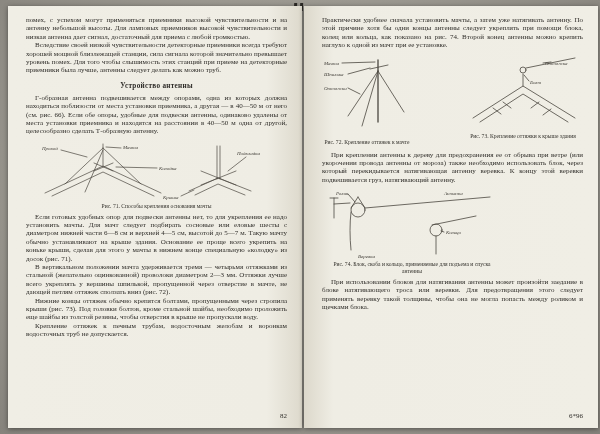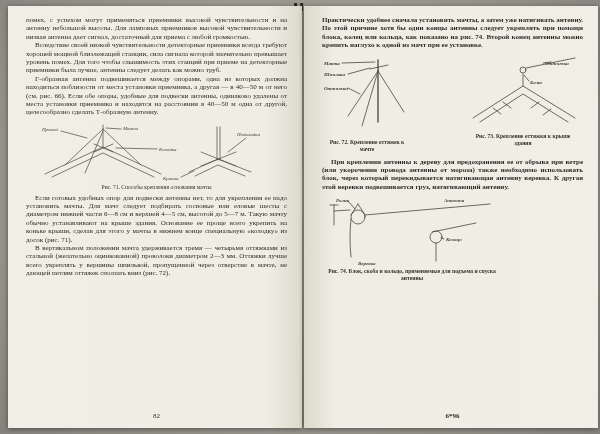--- a/index.html
+++ b/index.html
@@ -13,58 +13,59 @@
   }
   .bind-mark {
     position:absolute; top:3px; width:2.5px; height:8px;
     background:#2c2a26; transform:rotate(3deg);
   }
   .page {
     position:absolute; top:6px; width:294px; height:422px;
     box-shadow:0 1px 5px rgba(0,0,0,.45);
   }
   .page.left  { left:8px;  background:linear-gradient(90deg,#f0eee5 0%, #efede4 88%, #ddd9cc 100%); }
-  .page.right { left:304px; background:linear-gradient(90deg,#dcd8cb 0%, #efede4 10%, #f0eee5 100%);font-weight:bold; }
+  .page.right { left:304px; background:linear-gradient(90deg,#dcd8cb 0%, #efede4 10%, #f0eee5 100%); }
   .content { position:relative; padding:10px 15px 0 18px; }
   p.body {
     font-size:7px; line-height:1.2; text-align:justify;
     text-indent:9px; hyphens:auto;
   }
   p.body.noindent { text-indent:0; }
   h3.section {
     text-align:center; font-size:7.2px; font-weight:bold;
     letter-spacing:.3px; margin:7px 0 4px;
   }
   figure { margin:4px 0 3px; text-align:center; }
   .caption {
     font-size:5.6px; line-height:1.25; text-align:center;
     margin:1px auto 2px; color:#34322d;
   }
   .fig-row { display:flex; justify-content:space-between; align-items:flex-start; margin:4px 0 3px; }
   .fig-block { text-align:center; }
   .fig-label text { font-family:"Liberation Serif", serif; font-style:italic; font-size:5px; fill:#3f3c36; }
   .footer {
     position:absolute; bottom:8px; left:18px; right:15px;
-    font-size:7px; display:flex; justify-content:center;
+    font-size:7px; display:flex; justify-content:flex-end;
   }
   svg { display:block; margin:0 auto; }
   .fig74-wrap { margin:4px 0 3px 2px; width:176px; text-align:center; }
 </style>
 </head>
 <body>
 
 <div class="bind-mark" style="left:294px"></div>
 <div class="bind-mark" style="left:300px"></div>
 
 <div class="page left">
   <div class="content">
 
     <p class="body noindent">помех, с успехом могут применяться приемники высокой чувствительности и на антенну небольшой высоты. Для ламповых приемников высокой чувствительности и низкая антенна дает сигнал, достаточный для приема с любой громкостью.</p>
     <p class="body">Вследствие своей низкой чувствительности детекторные приемники всегда требуют хорошей мощной близлежащей станции, сила сигнала которой значительно превышает уровень помех. Для того чтобы слышимость этих станций при приеме на детекторные приемники была лучше, антенны следует делать как можно труб.</p>
 
+    <h3 class="section">Устройство антенны</h3>
 
     <p class="body">Г-образная антенна подвешивается между опорами, одна из которых должна находиться поблизости от места установки приемника, а другая — в 40—50 м от него (см. рис. 66). Если обе опоры, удобные для подвески антенны, одинаково удалены от места установки приемника и находятся на расстоянии в 40—50 м одна от другой, целесообразно сделать Т-образную антенну.</p>
 
     <figure>
       <svg width="236" height="62" viewBox="0 0 236 62">
         <g stroke="#4a463f" stroke-width="0.7" fill="none" stroke-linecap="round">
 
           <path d="M6 53 L64 26 L122 53"></path>
           <path d="M13 56 L64 32 L115 56"></path>
           <line x1="64" y1="26" x2="64" y2="4"></line>
@@ -93,20 +94,22 @@
           <text x="120" y="30">Колодка</text>
           <text x="198" y="15">Подкладка</text>
           <text x="124" y="59">Крыша</text>
         </g>
       </svg>
       <figcaption class="caption" style="width:170px">Рис. 71. Способы крепления основания мачты</figcaption>
     </figure>
 
     <p class="body">Если готовых удобных опор для подвески антенны нет, то для укрепления ее надо установить мачты. Для мачт следует подбирать сосновые или еловые шесты с диаметром нижней части 6—8 см и верхней 4—5 см, высотой до 5—7 м. Такую мачту обычно устанавливают на крыше здания. Основание ее проще всего укрепить на коньке крыши, сделав для этого у мачты в нижнем конце специальную «колодку» из досок (рис. 71).</p>
     <p class="body">В вертикальном положении мачта удерживается тремя — четырьмя оттяжками из стальной (желательно оцинкованной) проволоки диаметром 2—3 мм. Оттяжки лучше всего укреплять у вершины шпилькой, пропущенной через отверстие в мачте, не дающей петлям оттяжек сползать вниз (рис. 72).</p>
+    <p class="body">Нижние концы оттяжек обычно крепятся болтами, пропущенными через стропила крыши (рис. 73). Под головки болтов, кроме стальной шайбы, необходимо проложить еще шайбы из толстой резины, чтобы отверстия в крыше не пропускали воду.</p>
+    <p class="body">Крепление оттяжек к печным трубам, водосточным желобам и воронкам водосточных труб не допускается.</p>
   </div>
 
   <div class="footer">
     <span>82</span>
     <span></span>
   </div>
 </div>
 
 <div class="page right">
   <div class="content">
@@ -155,21 +158,21 @@
           </g>
           <g class="fig-label">
             <text x="82" y="11">Оттяжка</text>
             <text x="67" y="30">Болт</text>
           </g>
         </svg>
         <div class="caption" style="width:110px">Рис. 73. Крепление оттяжки к крыше здания</div>
       </div>
     </div>
 
-    <p class="body">При креплении антенны к дереву для предохранения ее от обрыва при ветре (или укорочении провода антенны от мороза) также необходимо использовать блок, через который перекидывается натягивающая антенну веревка. К другая этой веревки подвешивается груз, натягивающий антенну.</p>
+    <p class="body">При креплении антенны к дереву для предохранения ее от обрыва при ветре (или укорочении провода антенны от мороза) также необходимо использовать блок, через который перекидывается натягивающая антенну веревка. К концу этой веревки подвешивается груз, натягивающий антенну.</p>
 
     <figure class="fig74-wrap">
       <svg width="176" height="72" viewBox="0 0 176 72">
         <g stroke="#4a463f" stroke-width="0.8" fill="none" stroke-linecap="round">
 
           <line x1="10" y1="10" x2="10" y2="30"></line>
           <line x1="6" y1="10" x2="14" y2="10"></line>
           <line x1="10" y1="16" x2="26" y2="15"></line>
 
           <circle cx="34" cy="22" r="7"></circle>
@@ -189,19 +192,20 @@
         <g class="fig-label">
           <text x="12" y="7">Ролик</text>
           <text x="120" y="7">Антенна</text>
           <text x="122" y="46">Кольцо</text>
           <text x="34" y="70">Веревка</text>
         </g>
       </svg>
       <figcaption class="caption" style="width:170px">Рис. 74. Блок, скоба и кольцо, применяемые для подъема и спуска антенны</figcaption>
     </figure>
 
+    <p class="body">При использовании блоков для натягивания антенны может произойти заедание в блоке натягивающего троса или веревки. Для предотвращения этого следует применять веревку такой толщины, чтобы она не могла попасть между роликом и щечками блока.</p>
   </div>
 
   <div class="footer">
     <span>6*</span>
     <span>96</span>
   </div>
 </div>
 
 </body></html>

